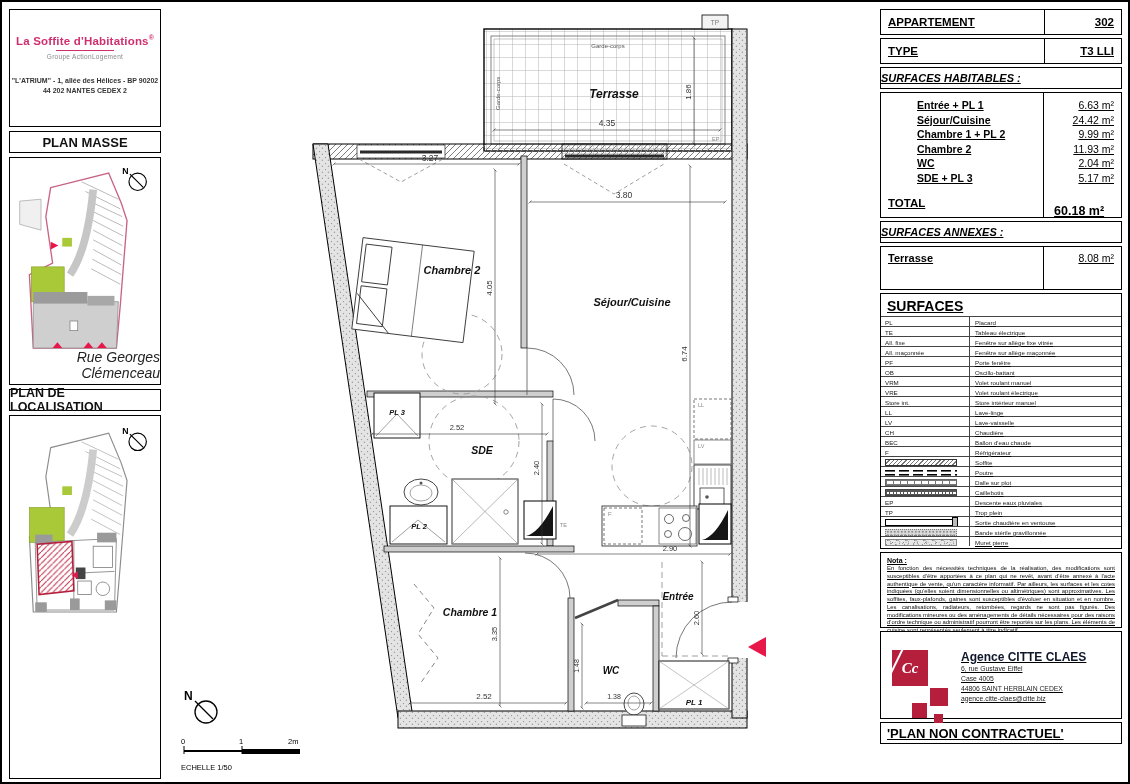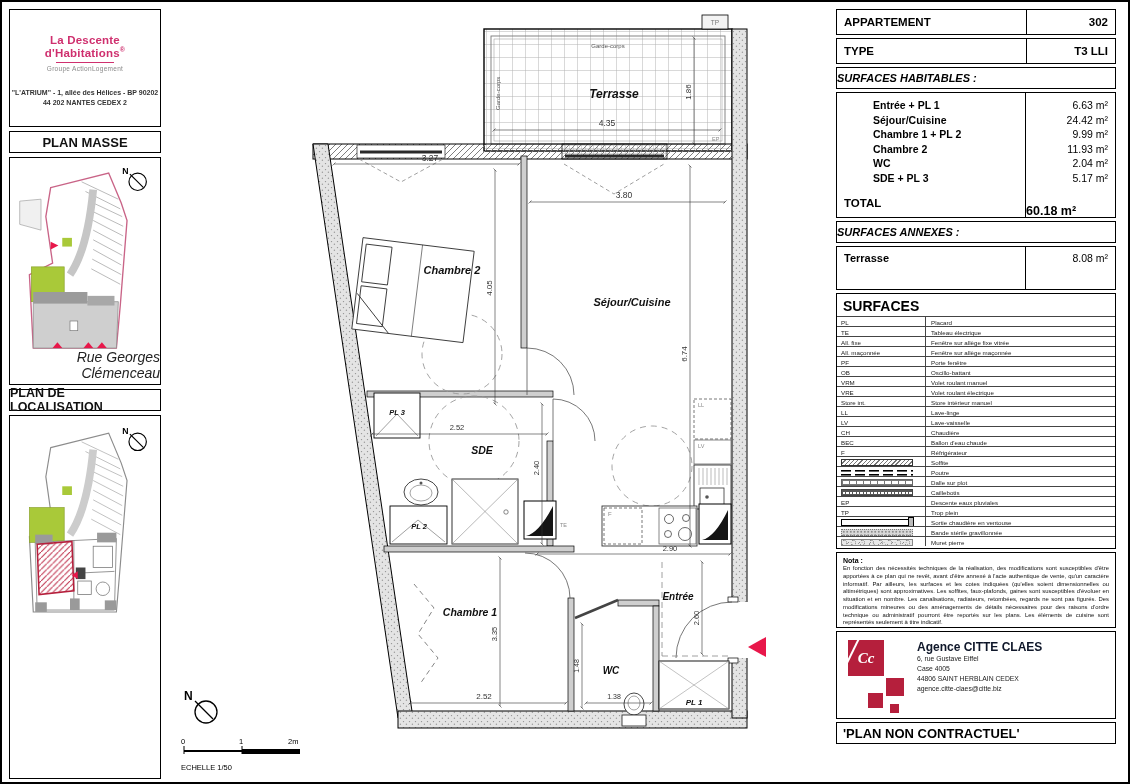--- a/index.html
+++ b/index.html
@@ -27,35 +27,35 @@
   .locmap{flex:1 1 auto;}
 
   
   .planwrap{position:absolute;left:160px;top:4px;width:720px;height:776px;}
   svg{font-family:"Liberation Sans", sans-serif;}
   .roomlbl{font-style:italic;font-weight:bold;fill:#111;}
   .dimtxt{fill:#333;}
   .tinylbl{fill:#8a8a8a;}
 
   
-  .rpanel{position:absolute;right:12px;top:7px;width:280px;height:770px;display:flex;flex-direction:column;}
+  .rpanel{position:absolute;right:6px;top:7px;width:242px;height:770px;display:flex;flex-direction:column;text-decoration:underline;}
   .rbox{border:1.5px solid #000;background:#fff;margin-bottom:3px;flex:0 0 auto;}
   .hdr-row{height:26px;display:flex;align-items:center;margin-bottom:3px;border:1.5px solid #000;}
   .hdr-row .lbl{flex:1;font-weight:bold;font-size:11.5px;padding-left:7px;}
   .hdr-row .val{width:32%;height:100%;display:flex;align-items:center;justify-content:flex-end;font-weight:bold;font-size:11.5px;padding-right:7px;border-left:1.2px solid #000;}
   .sec-title{height:22px;display:flex;align-items:center;font-style:italic;font-weight:bold;font-size:11px;}
   .split{background:linear-gradient(#000,#000) no-repeat;background-size:1.2px 100%;background-position:68% 0;}
   .surf-body{height:126px;display:flex;flex-direction:column;padding:5px 0 4px;}
   .surf-row{display:flex;align-items:center;height:14.5px;margin-left:29px;}
   .surf-row .lbl{flex:1;font-weight:bold;font-size:10.5px;padding-left:7px;}
   .surf-row .val{width:32%;text-align:right;font-size:10.5px;padding-right:7px;}
   .surf-spacer{flex:1;}
   .total-row{display:flex;align-items:center;height:20px;gap:36px;}
   .total-row .lbl{flex:1;font-weight:bold;font-size:11.5px;padding-left:7px;}
-  .total-row .val{width:32%;text-align:left;font-weight:bold;font-size:12.5px;padding-right:7px;margin-top:15px;}
+  .total-row .val{width:32%;text-align:center;font-weight:bold;font-size:12.5px;padding-right:7px;margin-top:15px;}
   .ann-body{height:44px;display:flex;padding-top:5px;}
   .ann-body .lbl{flex:1;font-weight:bold;font-size:11px;padding-left:7px;}
   .ann-body .val{width:32%;text-align:right;font-size:10.5px;padding-right:7px;}
   .legend-box{height:256px;}
   .legend-title{font-weight:bold;font-size:14px;padding:4px 0 2px 6px;}
   .legend-rows{width:100%;}
   .lg-row{display:grid;grid-template-columns:88px 1fr;border-top:1px solid #444;height:10px;}
   .lg-k{font-size:6.2px;color:#222;padding:1.5px 0 0 4px;overflow:hidden;display:flex;align-items:center;}
   .lg-v{font-size:6.2px;color:#222;padding:1.5px 0 0 5px;border-left:1px solid #444;display:flex;align-items:center;}
   .swatch{height:7px;width:86%;background:#fff;}
@@ -63,21 +63,21 @@
   .swatch-poutre{background-image:repeating-linear-gradient(90deg,#000 0 10px,transparent 10px 14px),repeating-linear-gradient(90deg,#000 0 10px,transparent 10px 14px);background-size:100% 1.6px,100% 1.6px;background-position:0 1px,0 5px;background-repeat:no-repeat,no-repeat;}
   .swatch-dalle{background:repeating-linear-gradient(90deg,#777 0 1px,transparent 1px 7px),repeating-linear-gradient(0deg,#777 0 1px,transparent 1px 4px),#fff;border:1px solid #666;}
   .swatch-caillebotis{background:repeating-linear-gradient(90deg,#555 0 1px,transparent 1px 3.5px),repeating-linear-gradient(0deg,#555 0 1px,transparent 1px 3.5px),#fff;border:1px solid #444;}
   .swatch-ventouse{border:1.2px solid #000;position:relative;}
   .swatch-ventouse::after{content:"";position:absolute;right:-2px;top:-2.5px;width:4px;height:9px;border:1px solid #000;background:#bbb;}
   .swatch-gravillon{background:radial-gradient(#8d8d8d 0.8px,#d9d9d9 0.9px);background-size:3.5px 3.5px;border:1px dotted #777;}
   .swatch-muret{background:radial-gradient(circle at 25% 40%,transparent 2.2px,#888 2.4px,transparent 2.9px),radial-gradient(circle at 70% 60%,transparent 2.4px,#888 2.6px,transparent 3.1px),#e8e8e8;background-size:9px 7px,11px 8px;border:1px solid #888;}
   .nota-box{height:76px;padding:4px 6px;}
   .nota-title{font-weight:bold;font-size:7px;}
   .nota-text{font-size:5.9px;line-height:1.32;text-align:justify;color:#111;margin-top:1px;}
-  .agency{height:88px;display:flex;padding:6px 6px 2px 8px;}
+  .agency{height:88px;display:flex;padding:16px 6px 2px 8px;}
   .aclogo{position:relative;width:64px;height:76px;flex:0 0 auto;}
   .aclogo .sq{position:absolute;background:var(--accent-red);}
   .aclogo .big{left:3px;top:2px;width:36px;height:36px;display:flex;align-items:center;justify-content:center;}
   .aclogo .big span{color:#fff;font-style:italic;font-weight:bold;font-size:15px;font-family:"Liberation Serif",serif;}
   .aclogo .slash{position:absolute;left:-4px;top:-6px;width:2px;height:52px;background:#fff;transform:rotate(26deg);transform-origin:top left;left:16px;}
   .aclogo .m1{left:41px;top:40px;width:18px;height:18px;}
   .aclogo .m2{left:23px;top:55px;width:15px;height:15px;}
   .aclogo .m3{left:45px;top:66px;width:9px;height:9px;}
   .ag-text{padding-left:8px;padding-top:2px;}
   .ag-name{font-weight:bold;font-size:12px;color:#0f172a;}
@@ -85,21 +85,21 @@
   .footer-box{height:22px;display:flex;align-items:center;font-weight:bold;font-size:13px;padding-left:6px;margin-bottom:0;}
 </style>
 </head>
 <body>
 
 <div class="page">
 
   <div class="sidebar">
 
     <div class="sbox nantaise">
-      <div class="brand"><span>La Descente d'Habitations</span><sup>®</sup></div>
+      <div class="brand"><span>La Soffite d'Habitations</span><sup>®</sup></div>
       <div class="brand-rule"></div>
       <div class="group">Groupe ActionLogement</div>
       <div class="sb-addr">
         <div>"L'ATRIUM" - 1, allée des Hélices - BP 90202</div>
         <div>44 202 NANTES CEDEX 2</div>
       </div>
     </div>
 
 
     <div class="sbox stitle">PLAN MASSE</div>

